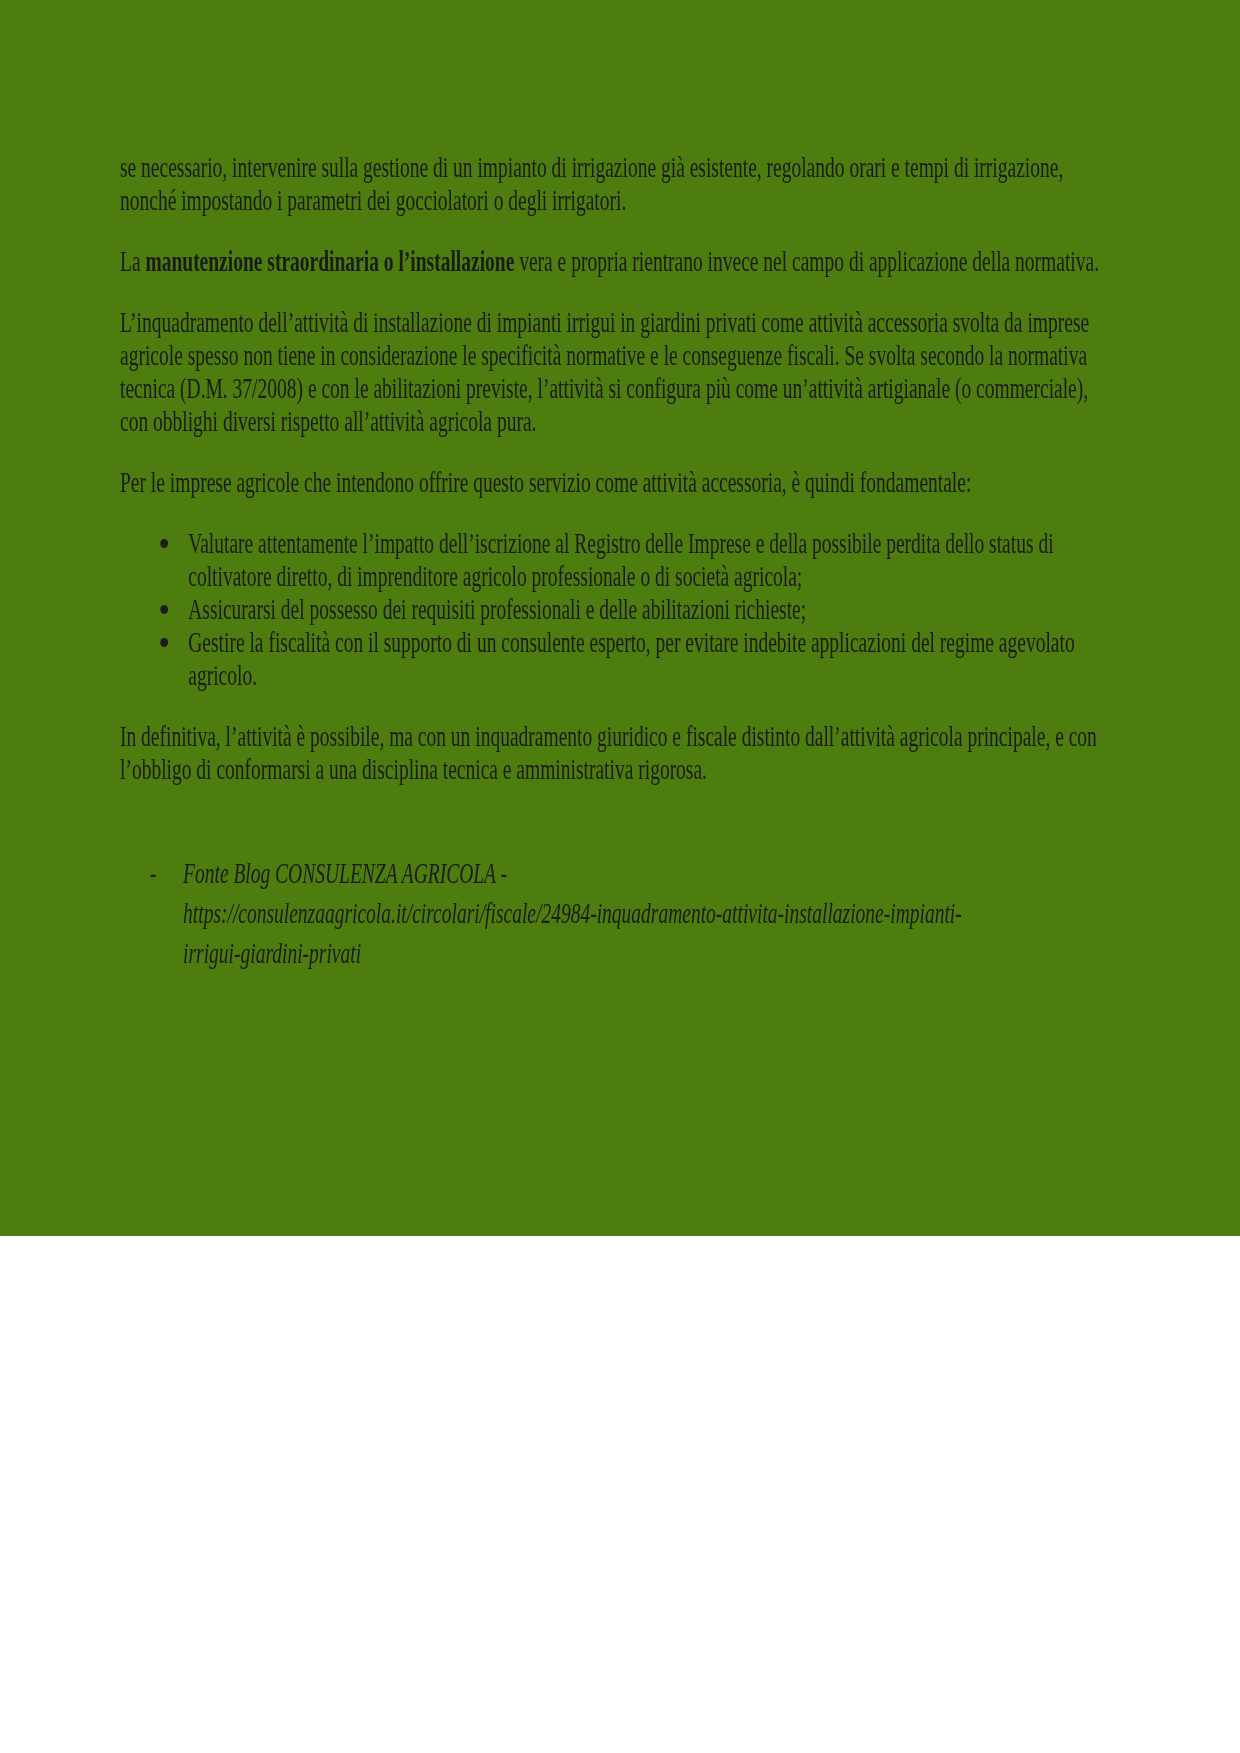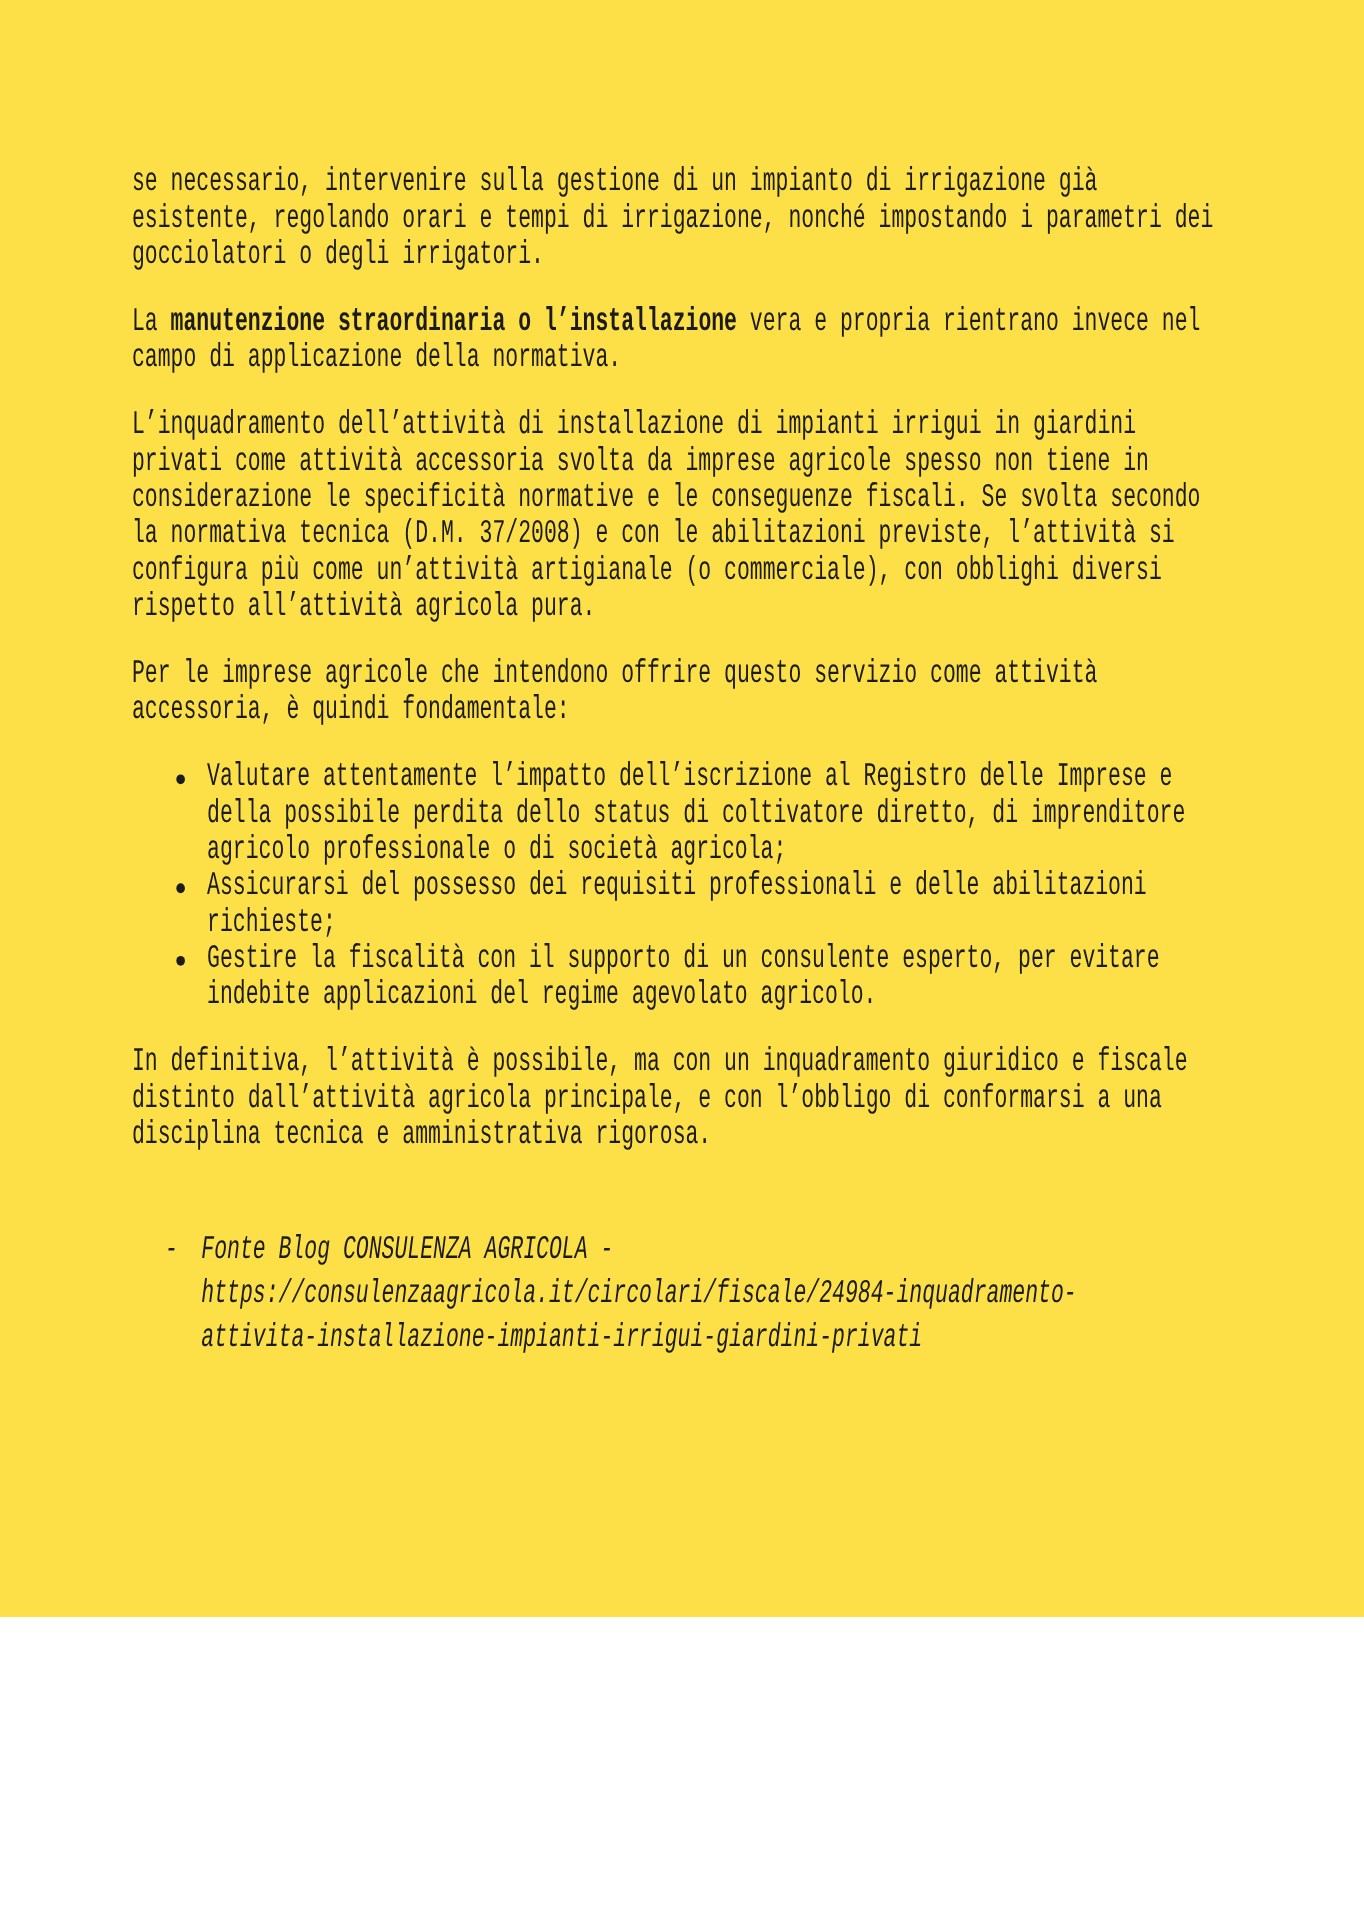--- a/index.html
+++ b/index.html
@@ -3,24 +3,24 @@
 <meta charset="utf-8">
 <style>
   html, body {
     margin: 0;
     padding: 0;
     background: #ffffff;
   }
   .page {
     position: relative;
     width: 1240px;
-    height: 1470px;
-    background: #fde047;
+    height: 1236px;
+    background: #4d7c0f;
     overflow: hidden;
-    font-family: Liberation Mono, monospace;
+    font-family: Liberation Serif, serif;
   }
   
   .content {
     position: absolute;
     left: 120px;
     top: 150px;
     width: 1539px;
     transform: scaleX(0.65);
     transform-origin: 0 0;
     color: #1b1b1b;

